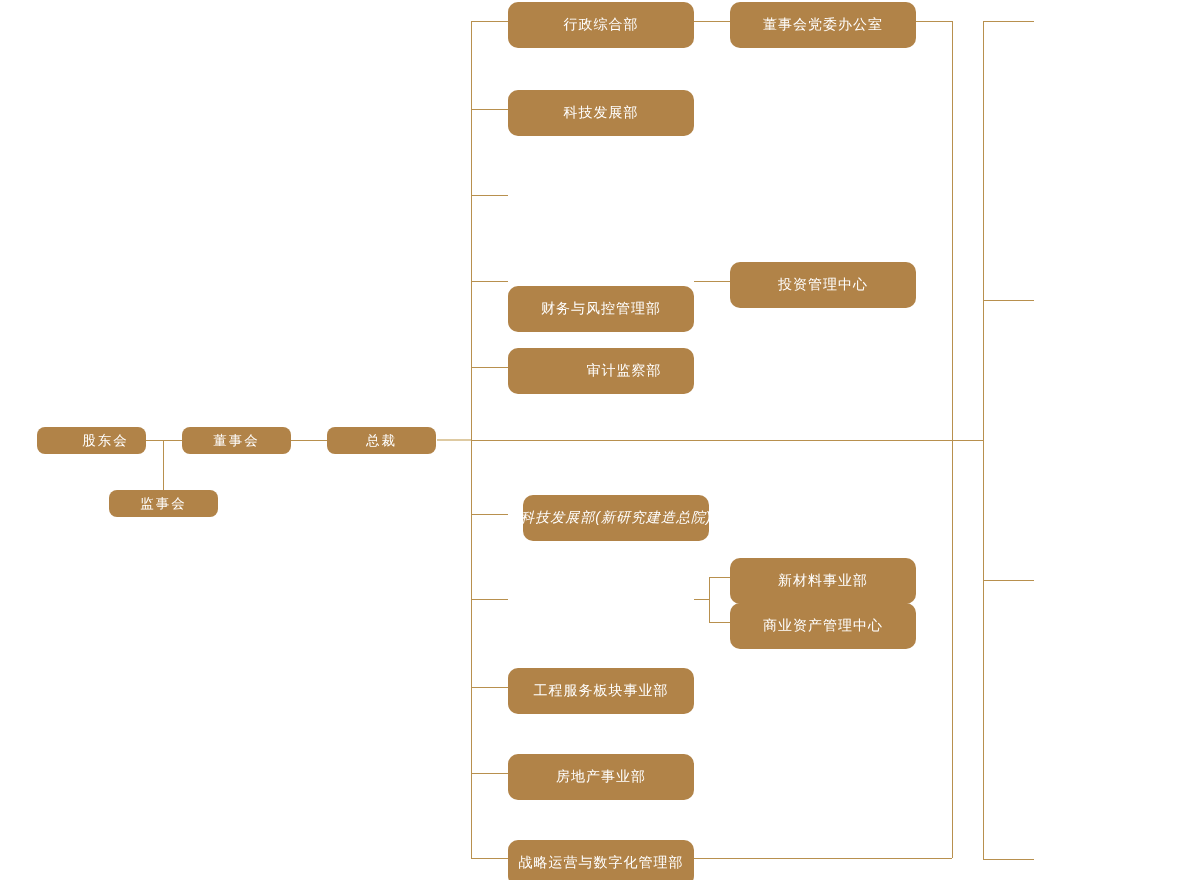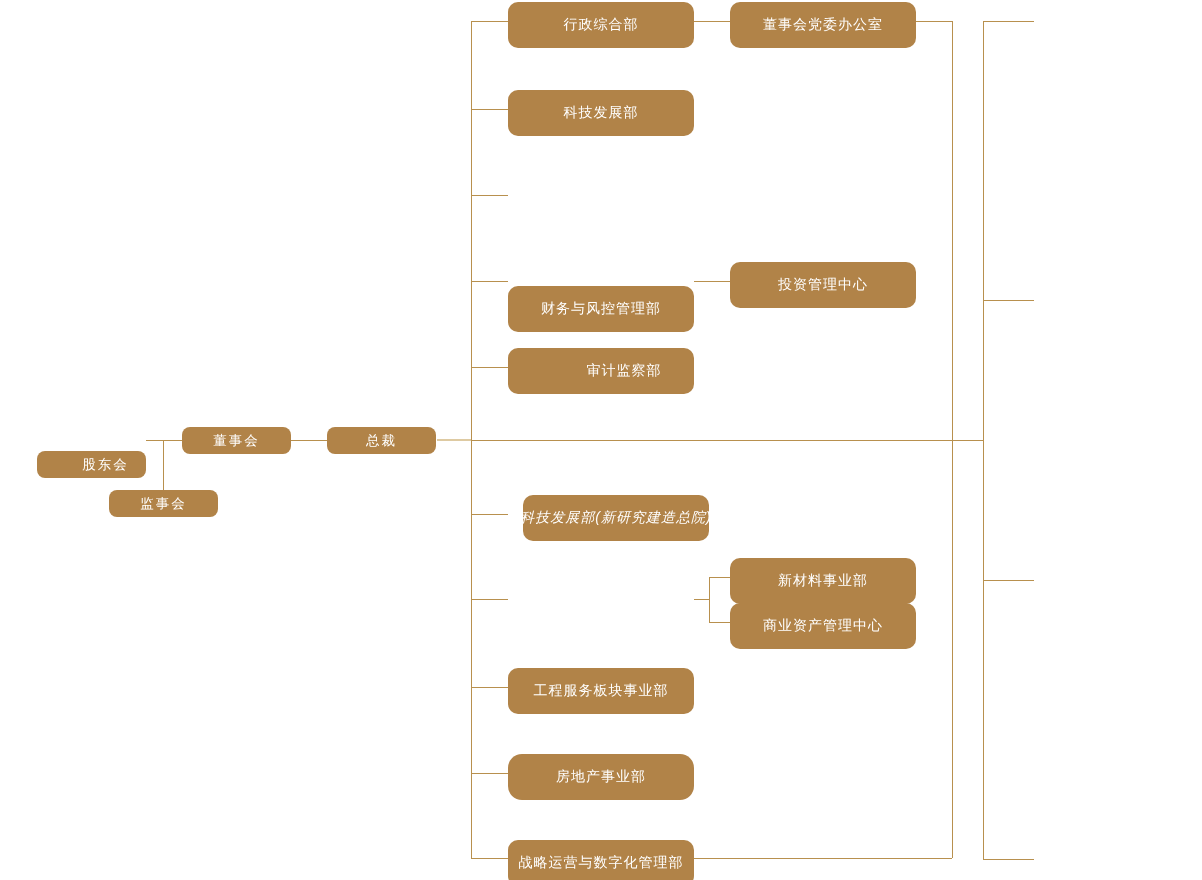--- a/index.html
+++ b/index.html
@@ -23,32 +23,32 @@
   .exec{width:109px;height:27px;border-radius:8px;font-size:13.5px;letter-spacing:2px;}
   .hline{position:absolute;height:1px;background:var(--connector);}
   .vline{position:absolute;width:1px;background:var(--connector);}
   .hline.light{background:var(--connector-light);height:2px;}
 </style>
 </head>
 <body>
 
 <div class="canvas">
 
-  <div class="box exec" style="left:37px;top:451px;padding-left:28px;">股东会</div>
+  <div class="box exec" style="left:37px;top:427px;padding-left:28px;">股东会</div>
   <div class="box exec" style="left:182px;top:427px;">董事会</div>
   <div class="box exec" style="left:327px;top:427px;">总裁</div>
   <div class="box exec" style="left:109px;top:490px;">监事会</div>
 
   <div class="box dept" style="left:508px;top:2px;">行政综合部</div>
   <div class="box dept" style="left:508px;top:90px;">科技发展部</div>
   <div class="box dept" style="left:508px;top:262px;margin-top:24px;">财务与风控管理部</div>
   <div class="box dept" style="left:508px;top:348px;padding-left:46px;">审计监察部</div>
   <div class="box dept" style="left:523px;top:495px;font-style:italic;">科技发展部(新研究建造总院)</div>
   <div class="box dept" style="left:508px;top:668px;">工程服务板块事业部</div>
-  <div class="box dept" style="left:508px;top:754px;border-radius:14px;">房地产事业部</div>
+  <div class="box dept" style="left:508px;top:754px;">房地产事业部</div>
   <div class="box dept" style="left:508px;top:840px;">战略运营与数字化管理部</div>
 
   <div class="box dept" style="left:730px;top:2px;">董事会党委办公室</div>
   <div class="box dept" style="left:730px;top:262px;">投资管理中心</div>
   <div class="box dept" style="left:730px;top:558px;">新材料事业部</div>
   <div class="box dept" style="left:730px;top:603px;">商业资产管理中心</div>
 
   <div class="hline" style="left:146px;top:440px;width:36px;"></div>
   <div class="hline" style="left:291px;top:440px;width:36px;"></div>
   <div class="vline" style="left:163px;top:440px;height:50px;"></div>

